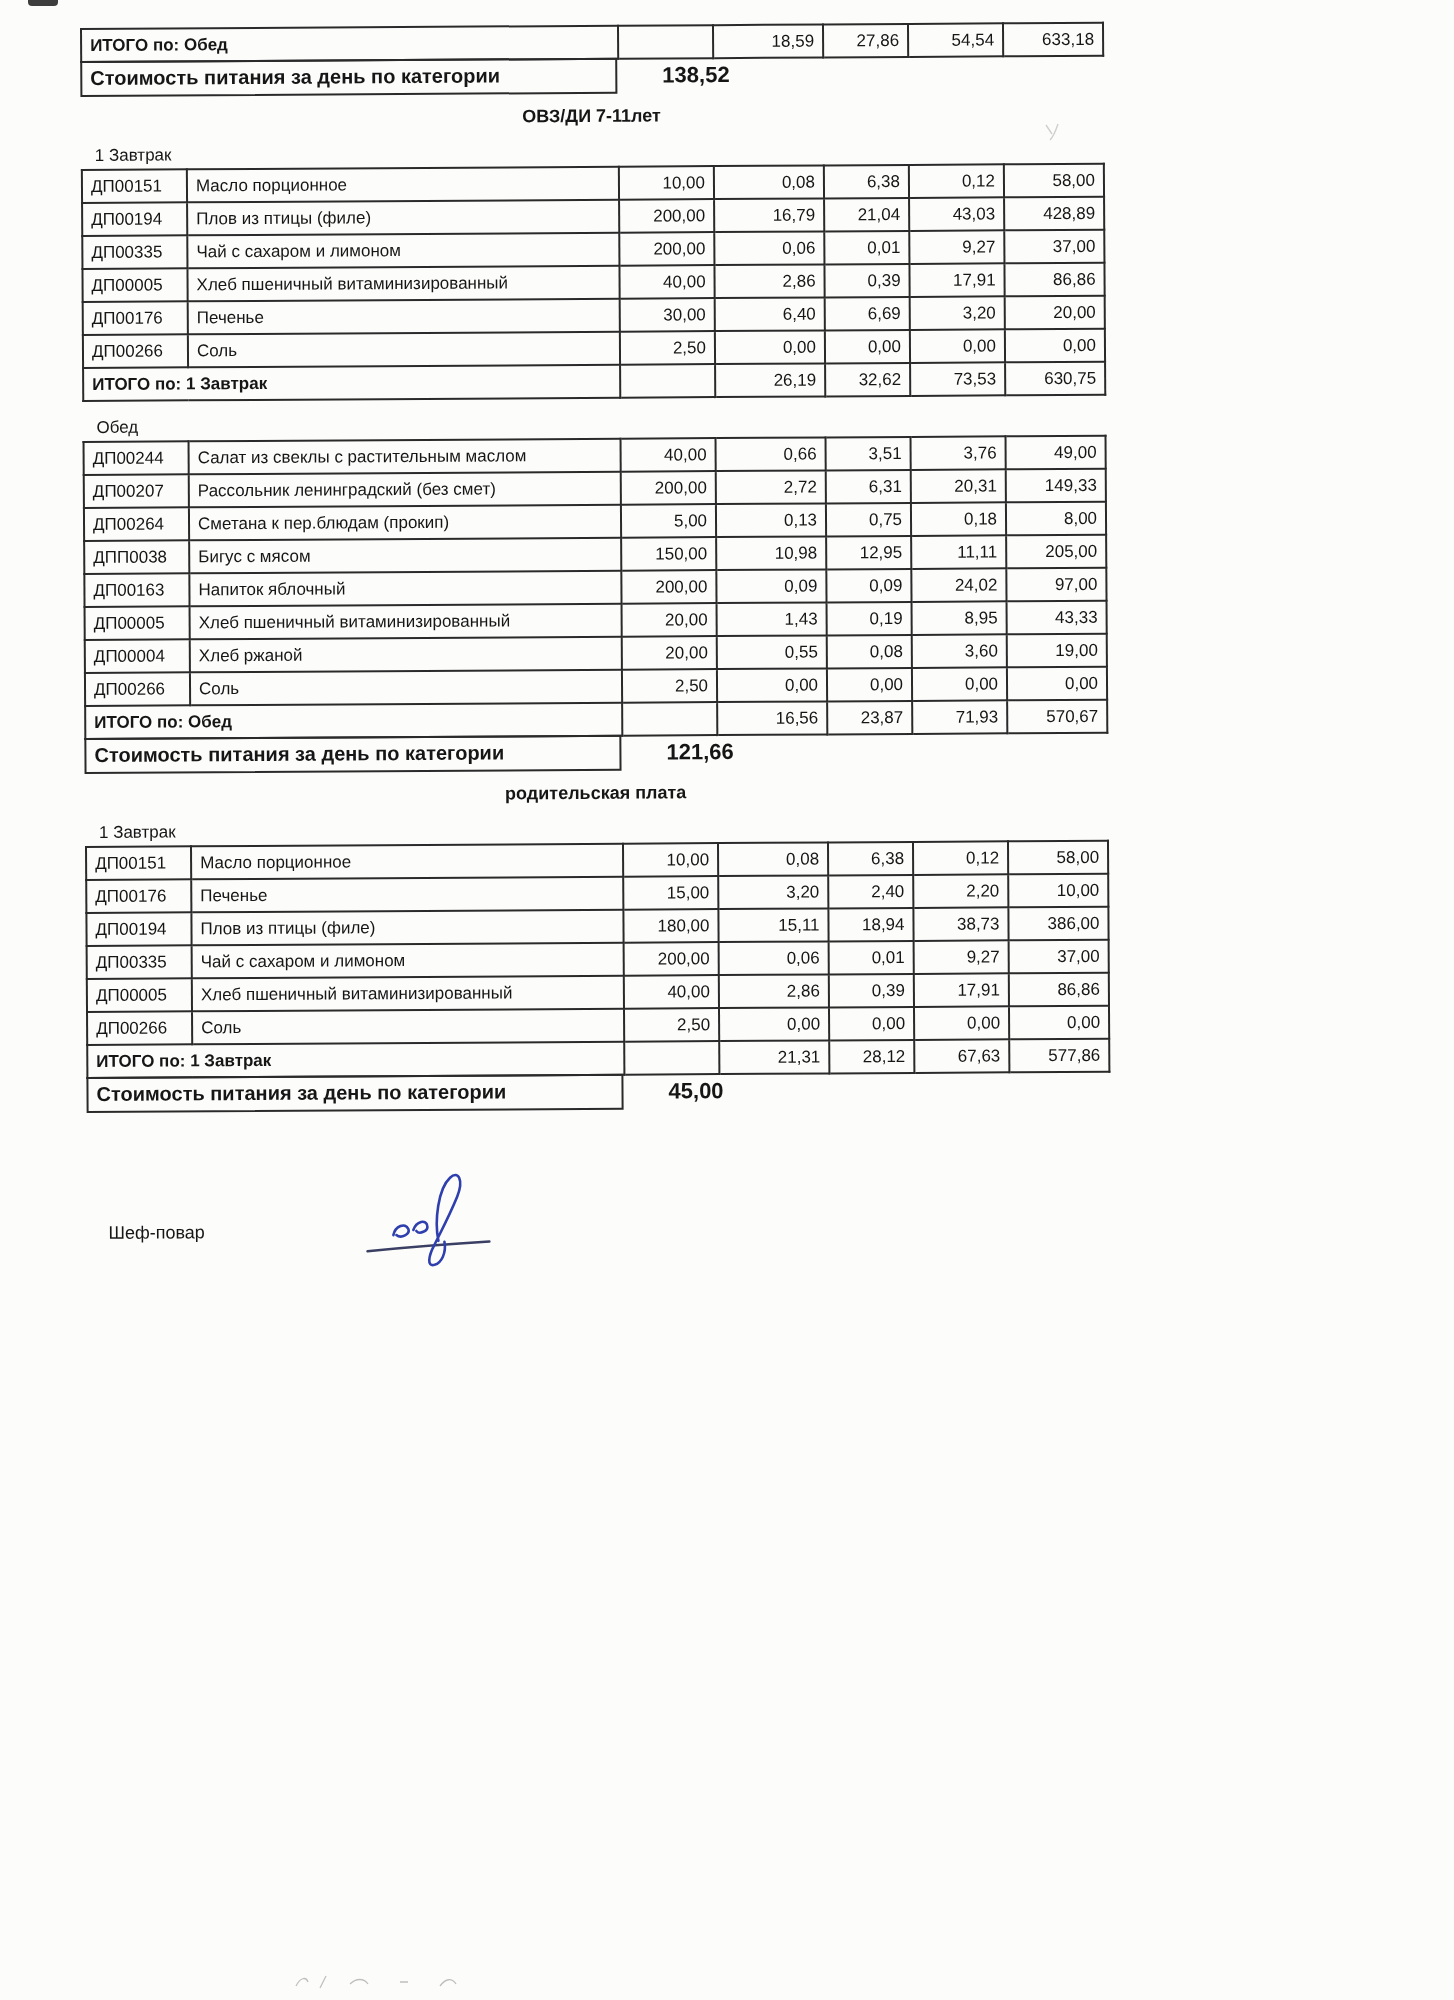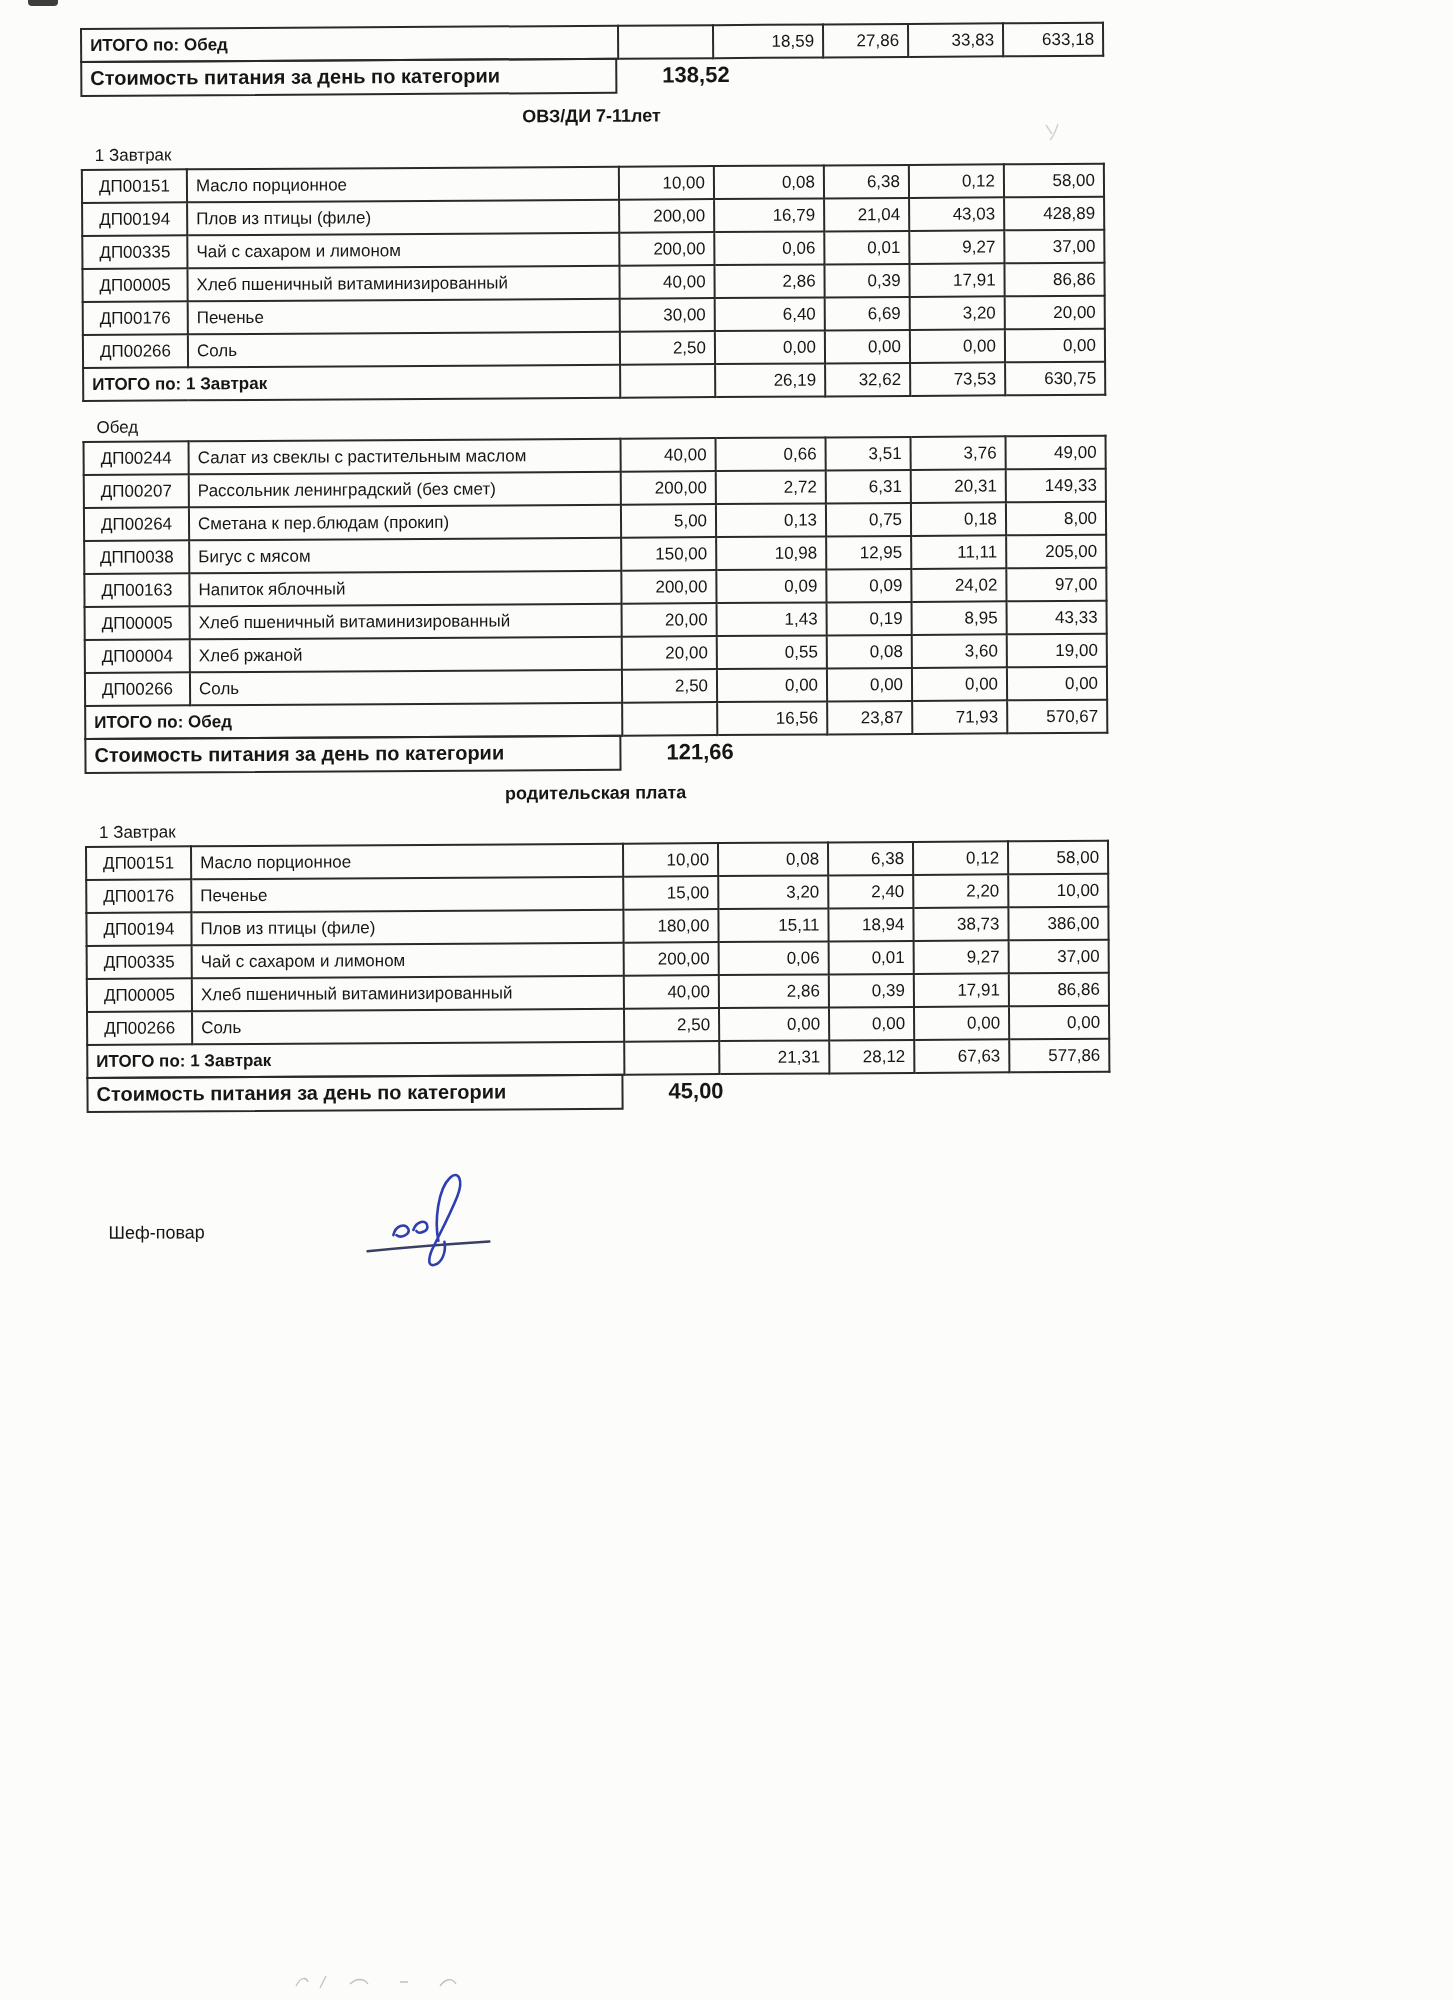--- a/index.html
+++ b/index.html
@@ -13,21 +13,21 @@
     position:absolute;left:80px;top:28px;width:1022px;
     transform:rotate(-0.35deg);transform-origin:0 0;
   }
   table.grid{border-collapse:collapse;table-layout:fixed;width:1022px;background:transparent;}
   table.grid td{
     border:2px solid #2a2a2a;
     font-size:17px;line-height:1.25;
     padding:2px 8px;height:27px;
     overflow:hidden;white-space:nowrap;vertical-align:middle;
   }
-  td.code{padding-left:6px;text-align:center;}
+  td.code{padding-left:6px;}
   td.num{text-align:right;padding-right:12px;}
   .total-label{font-weight:bold;}
   .meal-name{font-size:17px;margin:16px 0 3px 14px;}
   .cat-title{font-weight:bold;font-size:18px;text-align:center;margin:12px 0 2px 0;}
   .daycost{display:flex;align-items:center;margin-top:-2px;}
   .daycost-label{
     width:537px;box-sizing:border-box;border:2px solid #2a2a2a;
     font-weight:bold;font-size:20px;padding:4px 8px 5px;white-space:nowrap;
   }
   .daycost-value{font-weight:bold;font-size:22px;margin-left:45px;}
@@ -62,21 +62,21 @@
         <col style="width:85px">
           <col style="width:95px">
           <col style="width:100px">
       </colgroup>
       <tbody>
         <tr>
           <td class="total-label">ИТОГО по: Обед</td>
           <td class="num"></td>
           <td class="num">18,59</td>
           <td class="num">27,86</td>
-          <td class="num">33,83</td>
+          <td class="num">54,54</td>
           <td class="num">633,18</td>
         </tr>
       </tbody>
     </table>
 
     <div class="daycost">
       <div class="daycost-label">Стоимость питания за день по категории</div>
       <div class="daycost-value">138,52</div>
     </div>
 

